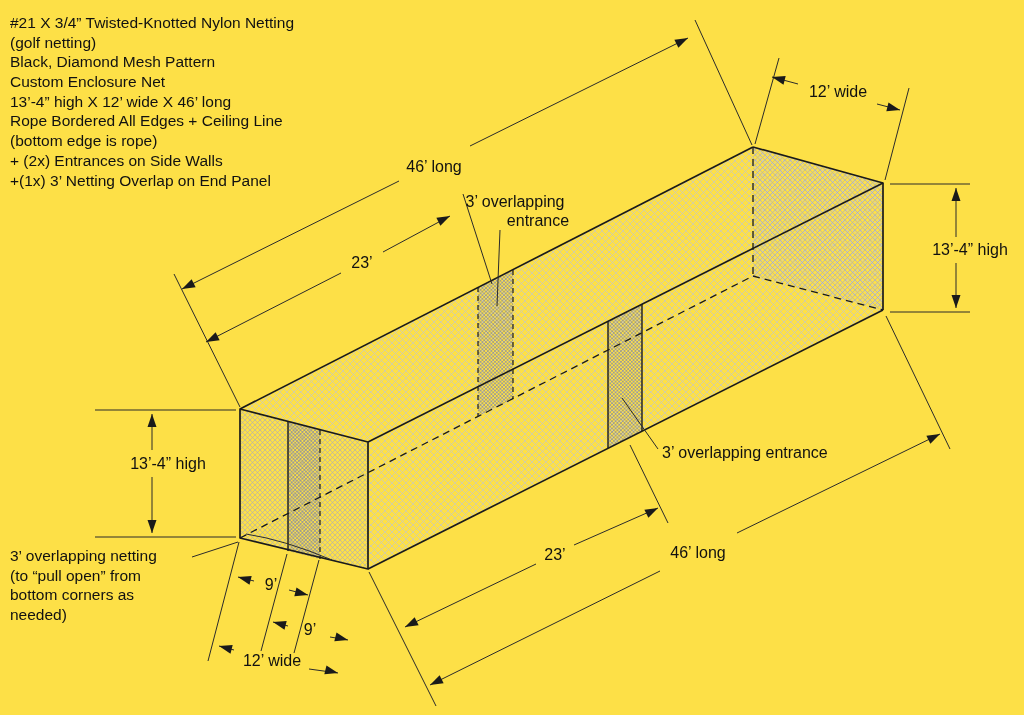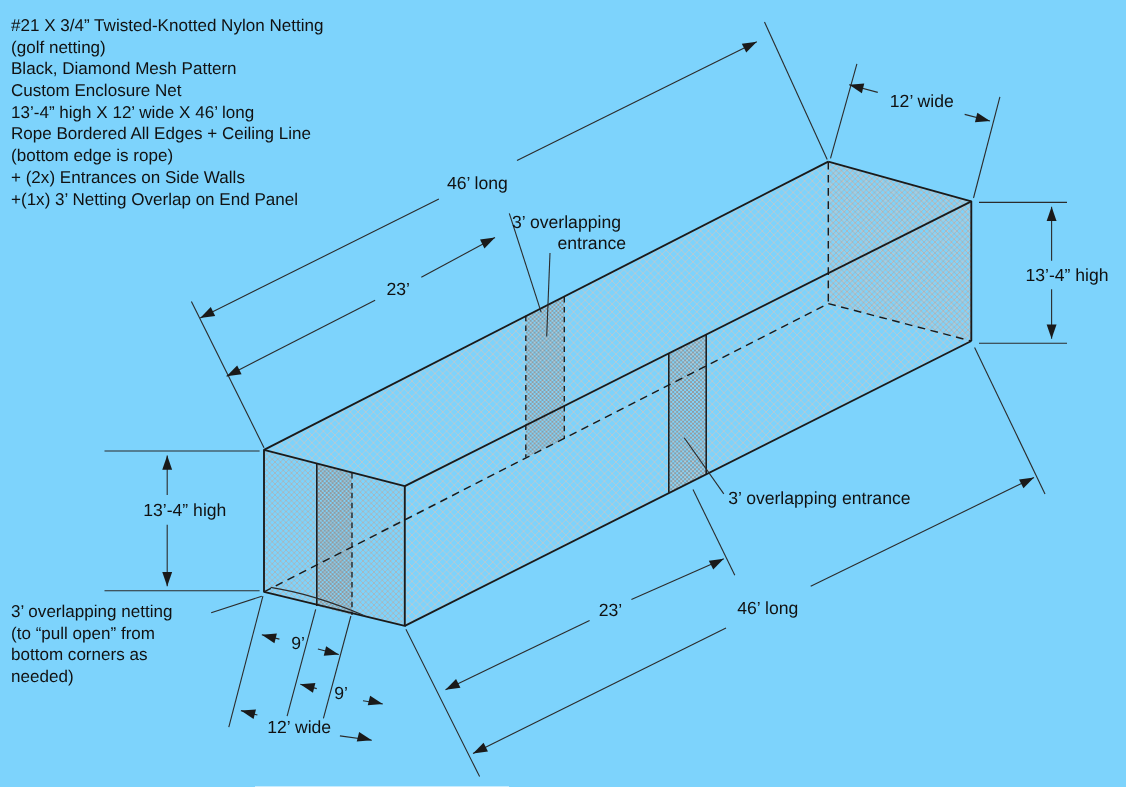--- a/index.html
+++ b/index.html
@@ -1,16 +1,16 @@
 <!DOCTYPE html>
 <html><head>
 <meta charset="utf-8">
 <style>
   html,body{margin:0;padding:0;background:#fff;}
-  .stage{position:relative;width:1024px;height:715px;background:#7dd3fc;overflow:hidden;
+  .stage{position:relative;width:1024px;height:715px;background:#fde047;overflow:hidden;
          font-family:"Liberation Sans",sans-serif;}
   svg{position:absolute;inset:0;}
   text{fill:#111;font-family:"Liberation Sans",sans-serif;}
   .spec{font-size:15.5px;}
   .dim{font-size:16px;}
   .note{font-size:15.5px;}
   .edge{stroke:#1a1a1a;stroke-width:1.7;fill:none;stroke-linejoin:round;}
   .edge-thin{stroke:#1a1a1a;stroke-width:1.4;fill:none;}
   .hid{stroke:#1a1a1a;stroke-width:1.3;fill:none;stroke-dasharray:7 5;}
   .hid-s{stroke:#1a1a1a;stroke-width:1.2;fill:none;stroke-dasharray:5 4;}

